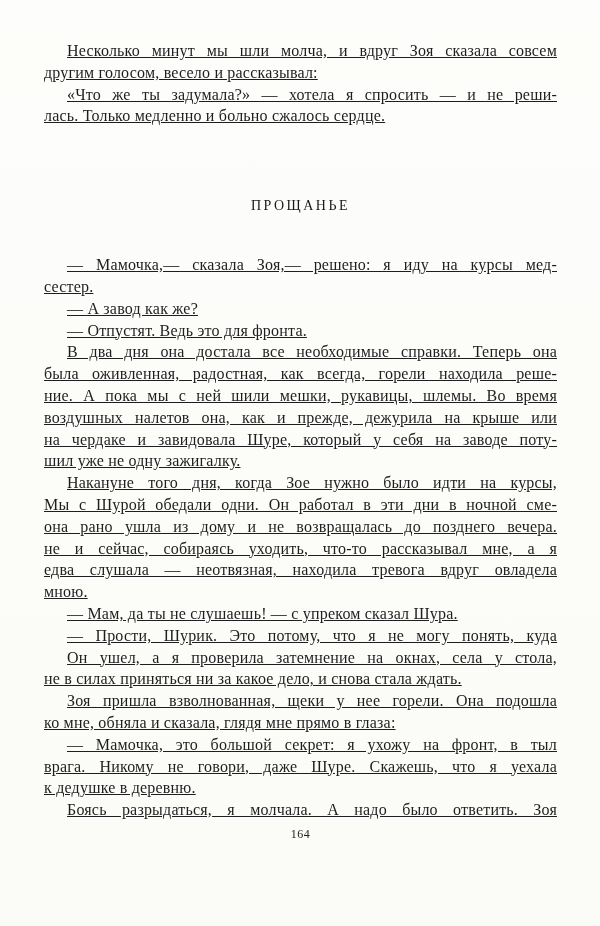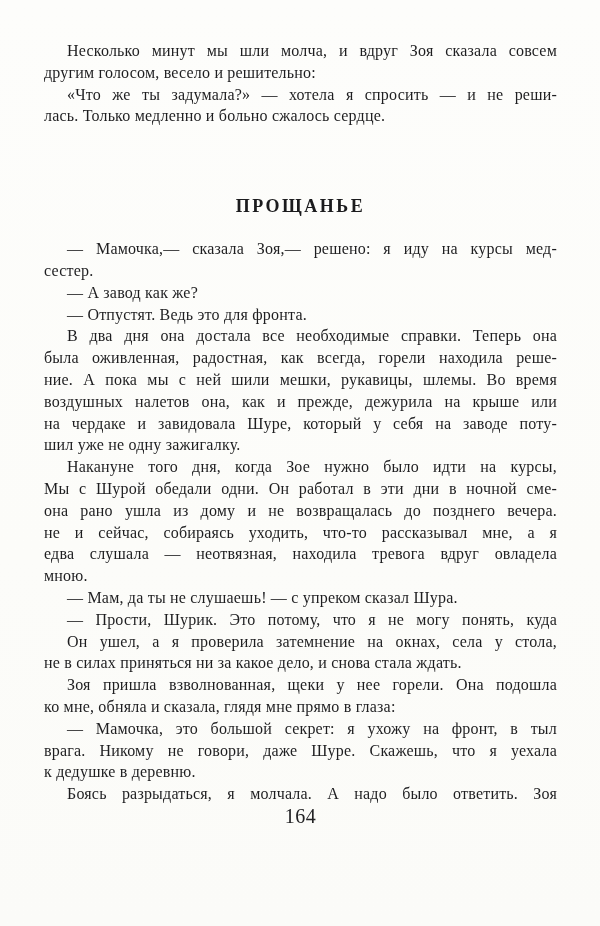--- a/index.html
+++ b/index.html
@@ -24,48 +24,50 @@
   .ln {
     display: block;
     font-size: 16px;
     line-height: 21.8px;
     height: 21.8px;
     letter-spacing: 0.2px;
     text-align: justify;
     text-align-last: justify;
     overflow: hidden;
     white-space: normal;
+    text-decoration: underline;
   }
   .ln.end { text-align-last: left; }
   .ln.ind { text-indent: 23px; }
   .heading {
-    margin: 67px 0 20px 0;
-    font-size: 18px;
+    margin: 67px 0 36px 0;
+    font-size: 14px;
     line-height: 24px;
-    font-weight: 700;
+    font-weight: 400;
     letter-spacing: 2.5px;
     text-align: center;
     color: #1b1b1d;
   }
   .pagenum {
+    margin-top: 6px;
     text-align: center;
-    font-size: 20px;
+    font-size: 12px;
     letter-spacing: 0.5px;
     color: #222224;
   }
 </style>
 </head>
 <body>
 
 <div class="page">
   <div class="text-block">
 
     <p class="para">
       <span class="ln ind">Несколько минут мы шли молча, и вдруг Зоя сказала совсем</span>
-      <span class="ln end">другим голосом, весело и решительно:</span>
+      <span class="ln end">другим голосом, весело и рассказывал:</span>
     </p>
     <p class="para">
       <span class="ln ind">«Что же ты задумала?» — хотела я спросить — и не реши-</span>
       <span class="ln end">лась. Только медленно и больно сжалось сердце.</span>
     </p>
 
     <h2 class="heading">ПРОЩАНЬЕ</h2>
 
     <p class="para">
       <span class="ln ind">— Мамочка,— сказала Зоя,— решено: я иду на курсы мед-</span>

